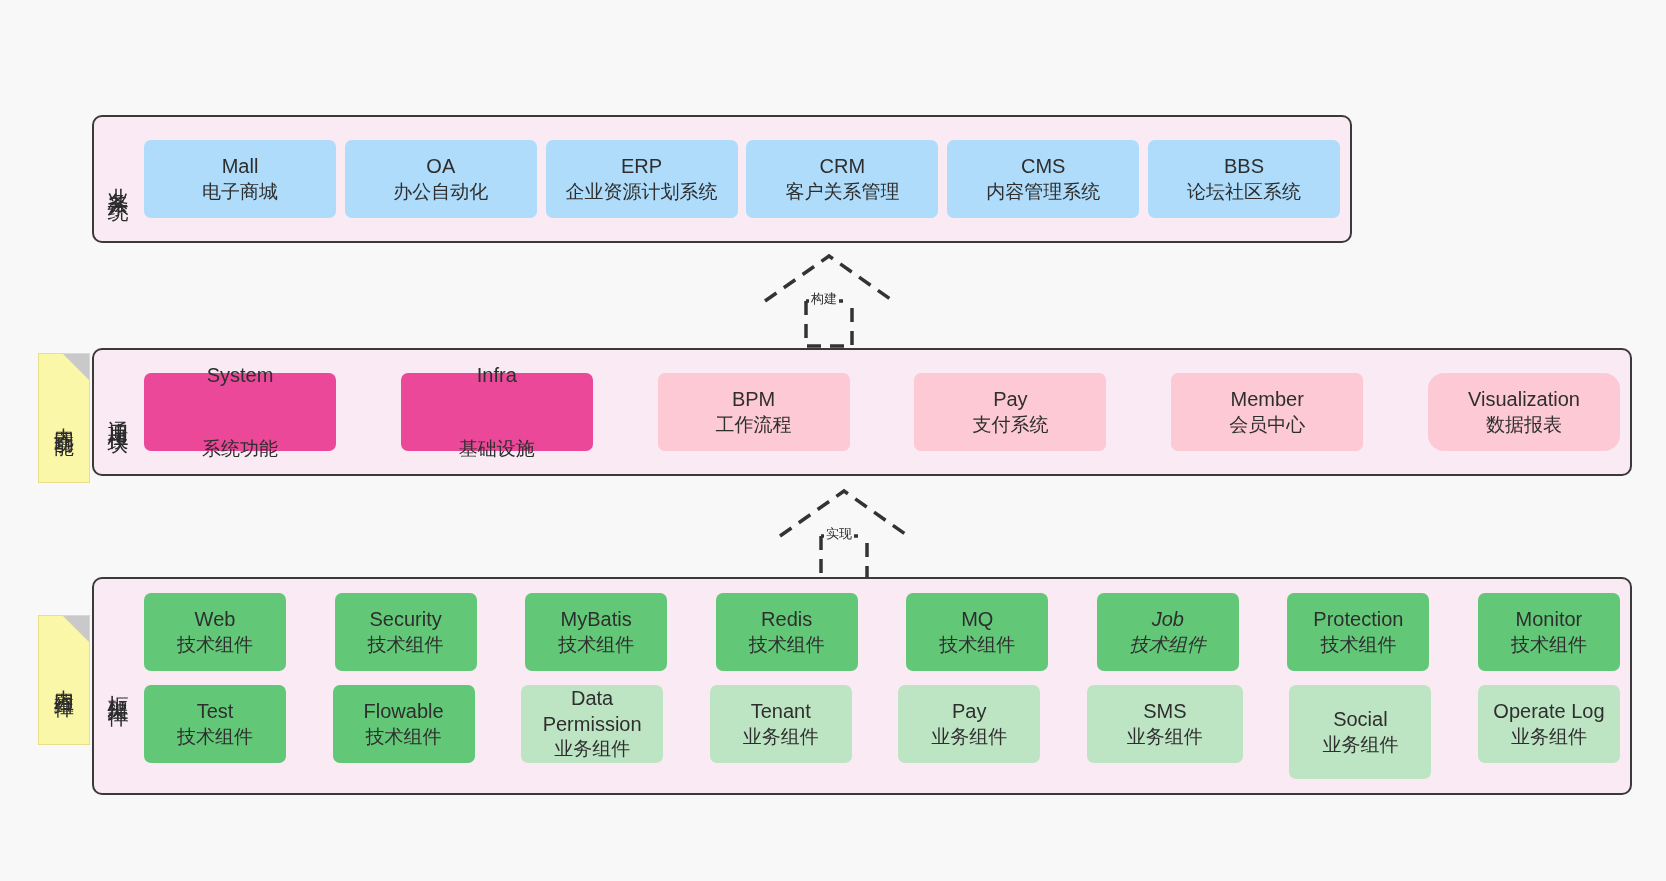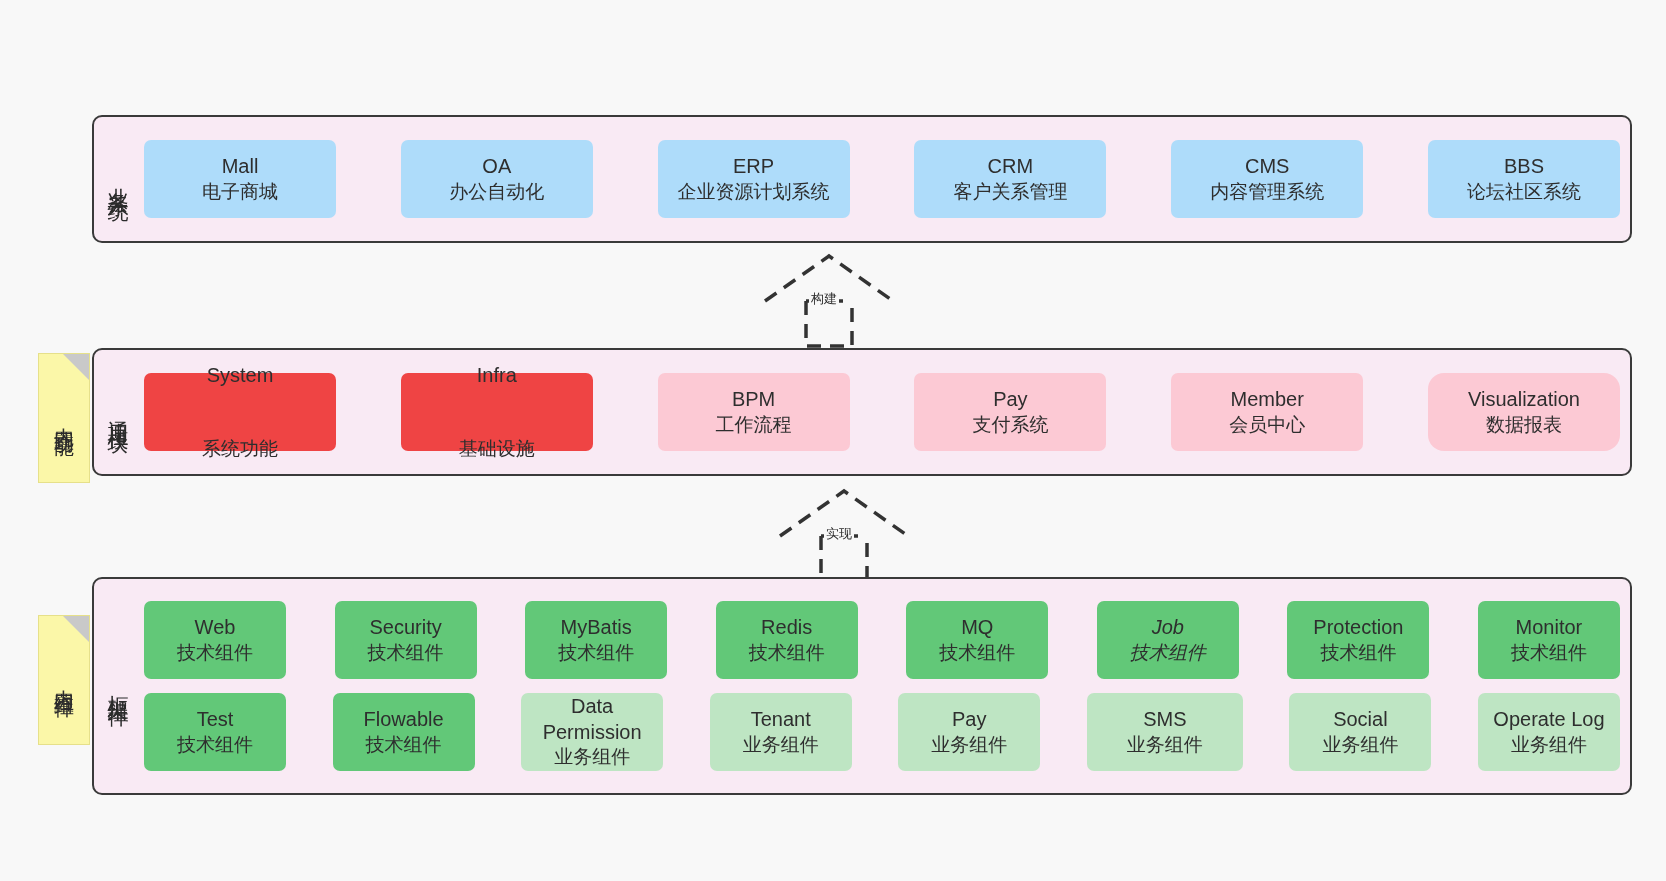--- a/index.html
+++ b/index.html
@@ -51,21 +51,21 @@
     color: #2E2E2E;
     line-height: 1.28;
     padding: 4px 6px;
   }
   .card .en { font-size: 20px; }
   .card .cn { font-size: 19px; }
 
   
   .row-cards { display: flex; gap: 0; width: 100%; justify-content: space-between; }
   .card-blue { background: #AEDCFA; }
-  .card-red  { background: #ef4444; gap: 48px; }
+  .card-red  { background: #ec4899; gap: 48px; }
   .card-pink { background: #FCC9D4; }
   .card-green { background: #62C878; }
   .card-lgreen { background: #BEE5C3; }
 
   
   .sticky {
     position: absolute;
     background: #FBF7A8;
     border: 1px solid #E6E08A;
     display: flex;
@@ -96,21 +96,21 @@
     color: #2B2B2B;
     background: transparent;
     white-space: nowrap;
   }
 </style>
 </head>
 <body>
 
 <div id="stage">
 
-  <div class="panel" style="left:92px; top:115px; width:1540px; height:128px;">
+  <div class="panel" style="left:92px; top:115px; width:1260px; height:128px;">
     <div class="panel-title">业务系统</div>
     <div class="panel-body">
       <div class="row-cards" id="business-cards">
           <div class="card card-blue" style="width: 192px; height: 78px;">
             <div class="en">Mall</div>
             <div class="cn">电子商城</div>
           </div>
           <div class="card card-blue" style="width: 192px; height: 78px;">
             <div class="en">OA</div>
             <div class="cn">办公自动化</div>
@@ -244,21 +244,21 @@
             <div class="cn">业务组件</div>
           </div>
           <div class="card card-lgreen" style="width: 142px; height: 78px;">
             <div class="en">Pay</div>
             <div class="cn">业务组件</div>
           </div>
           <div class="card card-lgreen" style="width: 156px; height: 78px;">
             <div class="en">SMS</div>
             <div class="cn">业务组件</div>
           </div>
-          <div class="card card-lgreen" style="width: 142px; height: 78px;">
+          <div class="card card-lgreen" style="width: 142px; height: 94px;">
             <div class="en">Social</div>
             <div class="cn">业务组件</div>
           </div>
           <div class="card card-lgreen" style="width: 142px; height: 78px;">
             <div class="en">Operate Log</div>
             <div class="cn">业务组件</div>
           </div>
         </div>
     </div>
   </div>

